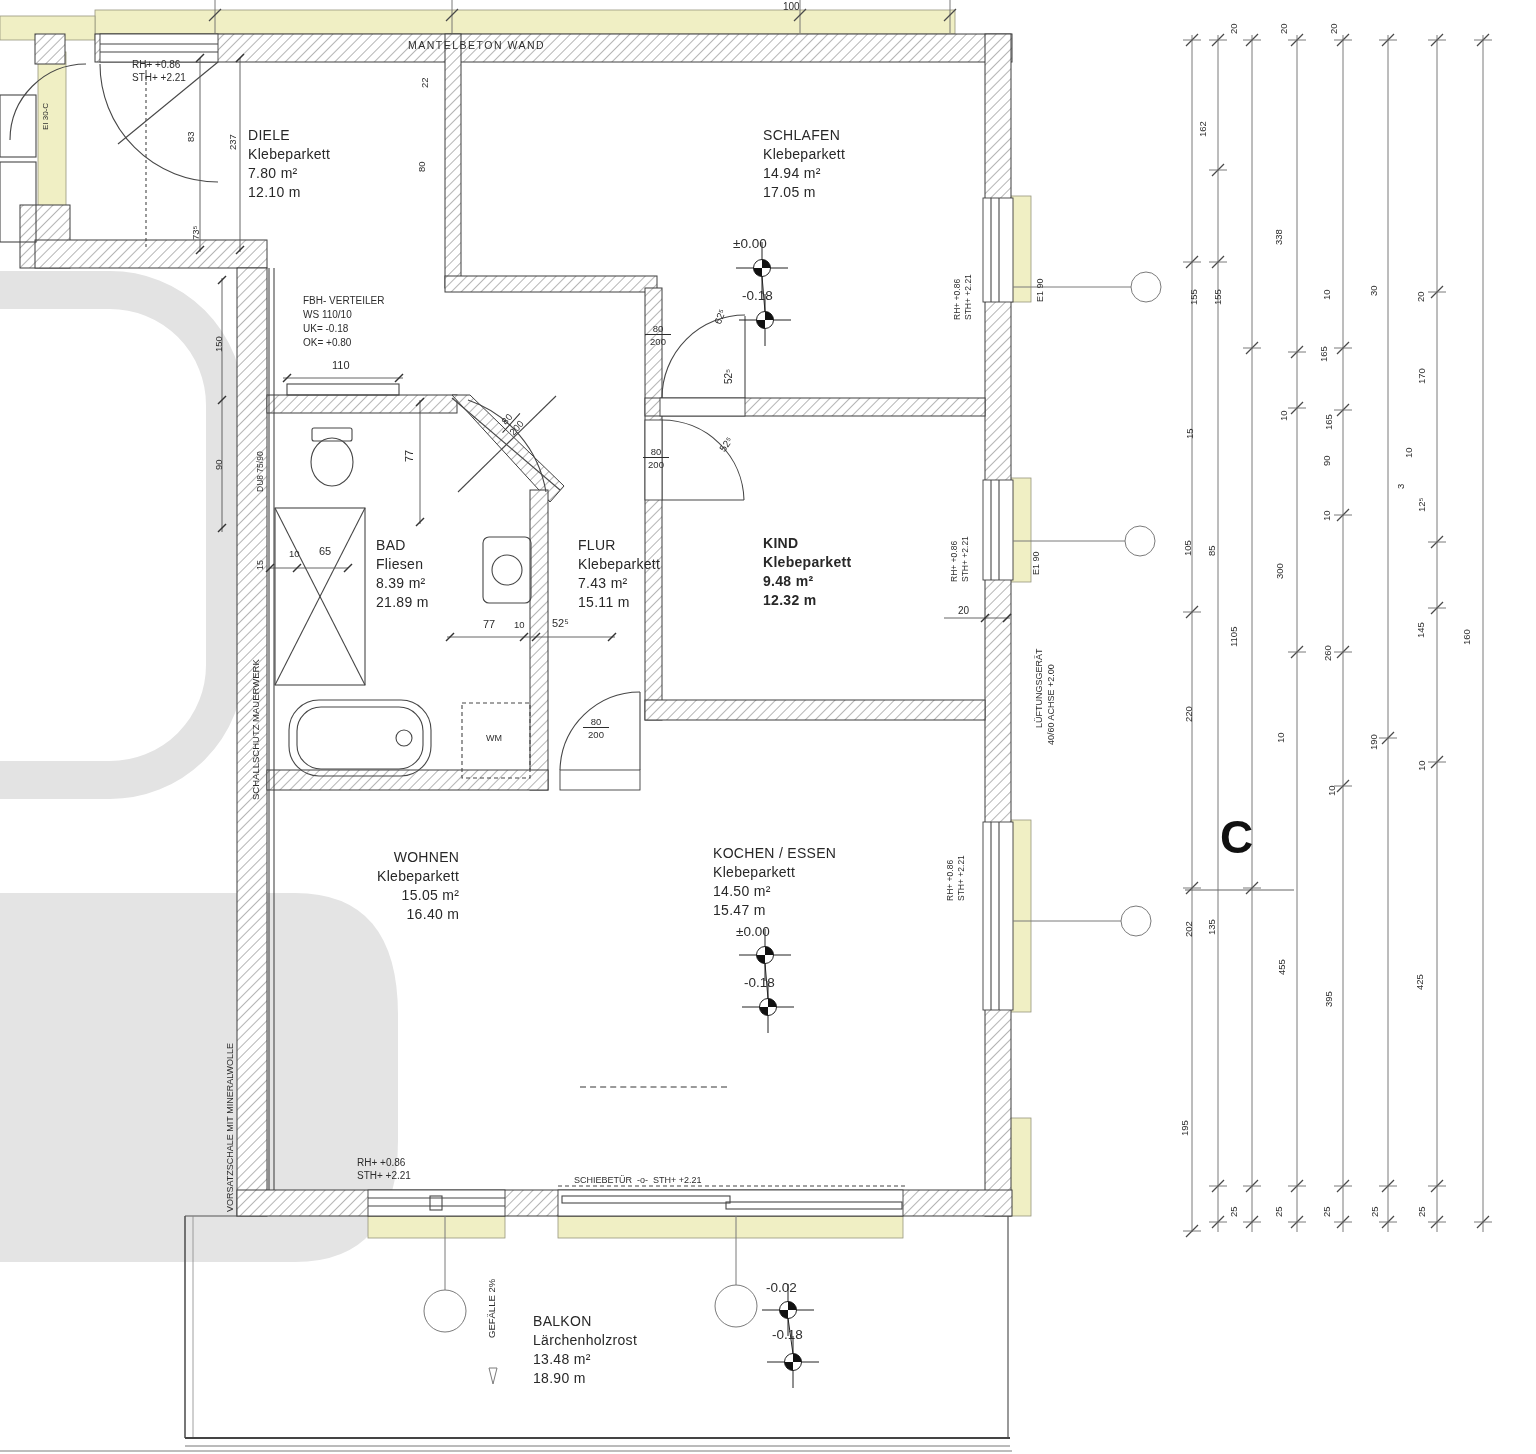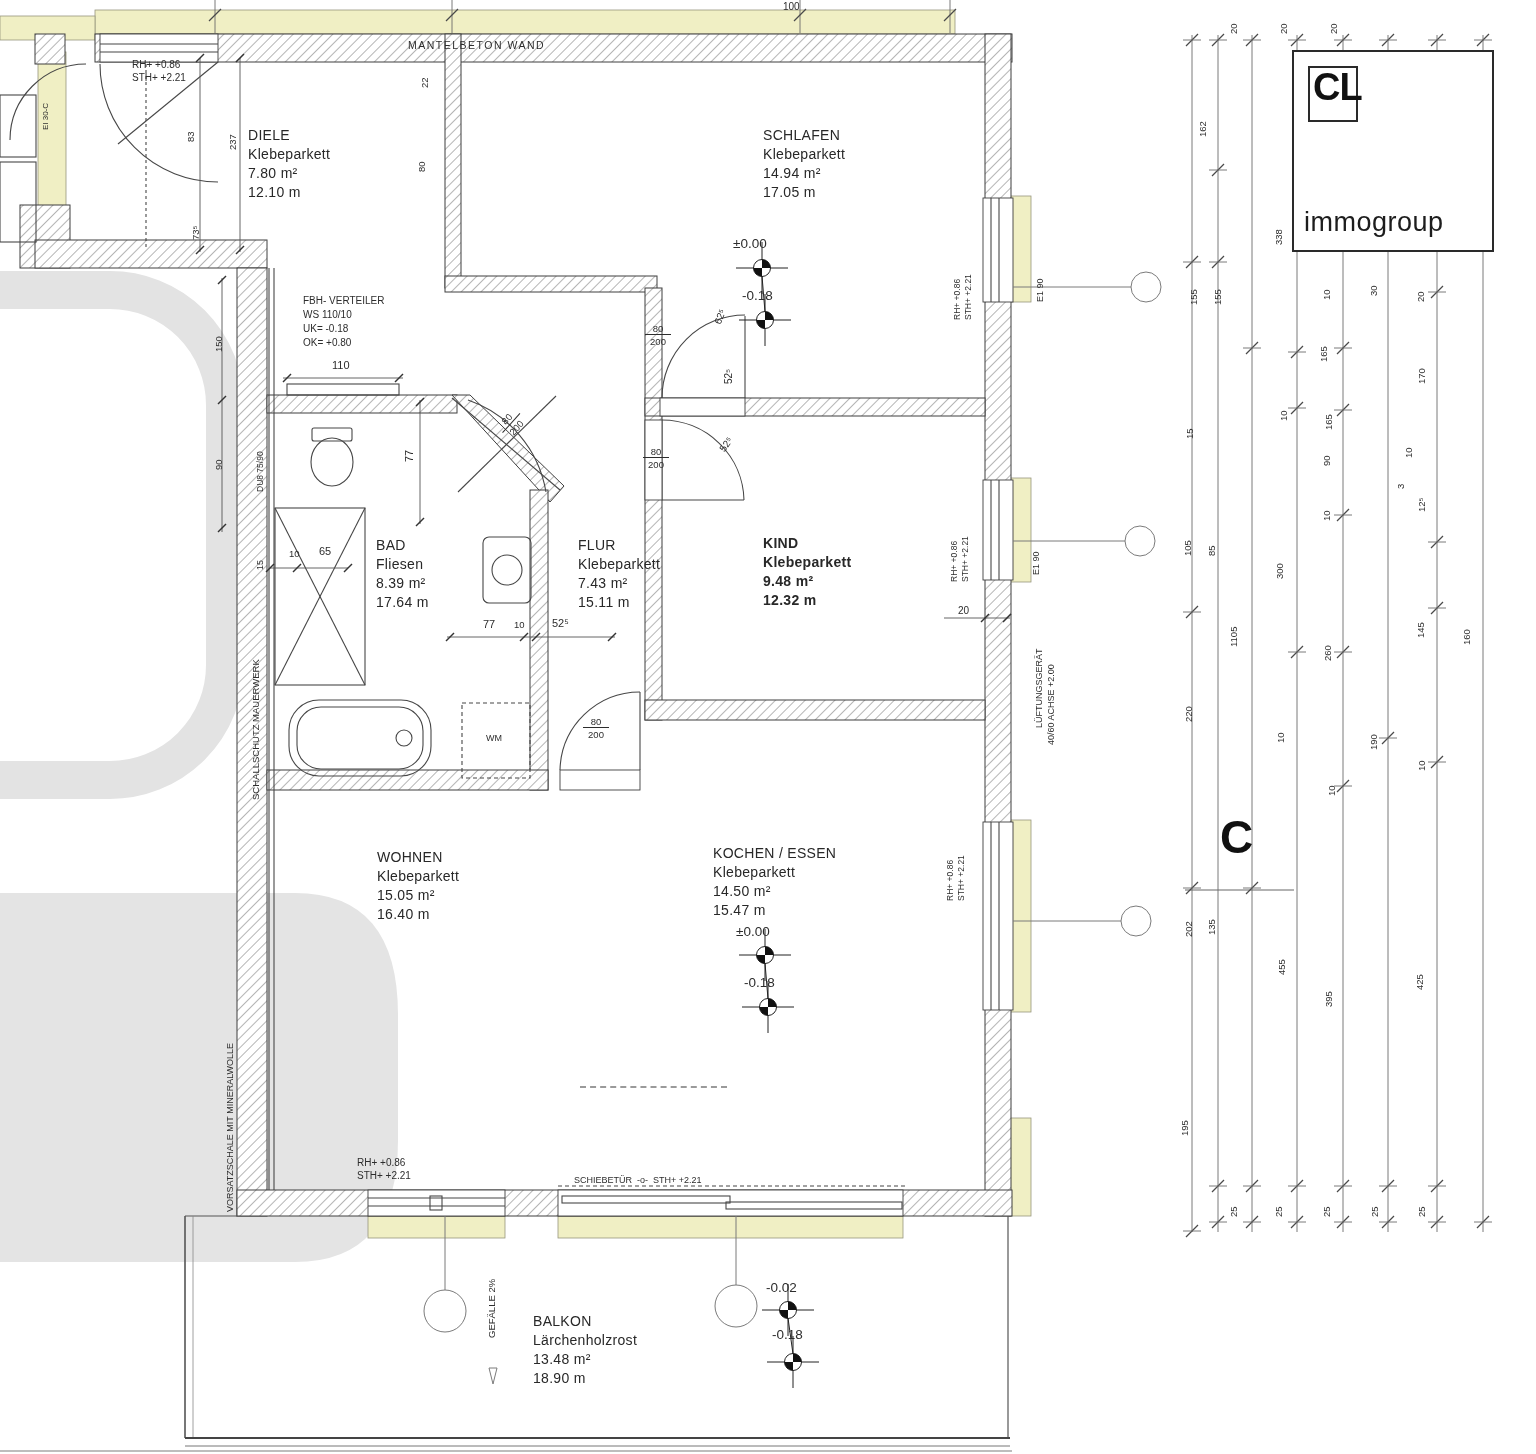--- a/index.html
+++ b/index.html
@@ -333,30 +333,30 @@
 Klebeparkett
 7.80 m²
 12.10 m</div>
       <div class="room" style="left: 763px; top: 126px;">SCHLAFEN
 Klebeparkett
 14.94 m²
 17.05 m</div>
       <div class="room" style="left: 376px; top: 536px;">BAD
 Fliesen
 8.39 m²
-17.64 m</div>
+21.89 m</div>
       <div class="room" style="left: 538px; top: 536px; margin-left: 40px;">FLUR
 Klebeparkett
 7.43 m²
 15.11 m</div>
       <div class="room" style="left: 763px; top: 534px; font-weight: bold;">KIND
 Klebeparkett
 9.48 m²
 12.32 m</div>
-      <div class="room" style="left: 377px; top: 848px;">WOHNEN
+      <div class="room" style="left: 377px; top: 848px; text-align: right;">WOHNEN
 Klebeparkett
 15.05 m²
 16.40 m</div>
       <div class="room" style="left: 713px; top: 844px;">KOCHEN / ESSEN
 Klebeparkett
 14.50 m²
 15.47 m</div>
       <div class="room" style="left: 533px; top: 1312px;">BALKON
 Lärchenholzrost
 13.48 m²
@@ -469,21 +469,16 @@
         <div class="dh">200</div>
       </div>
       <div class="doorfrac" style="left: 494px; top: 425px; transform: rotate(-48deg); transform-origin: 0px 0px;">
         <div>80</div>
         <div class="dh">200</div>
       </div>
     </div>
 
 <div id="unit-dashes"></div>
 
-<div id="logo">
-  <div class="mark"></div>
-  <div class="cl">CL</div>
-  <div class="nm">immogroup</div>
+
+<div id="axis-c">C</div>
+
 </div>
 
-<div id="axis-c">C</div>
-
-</div>
-
 </body></html>

